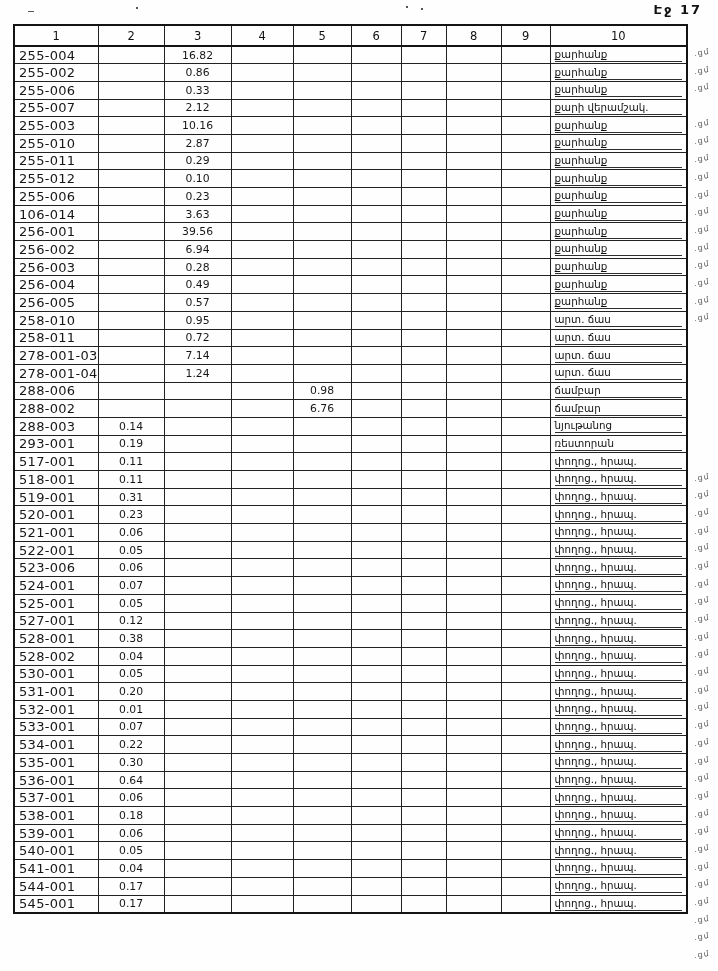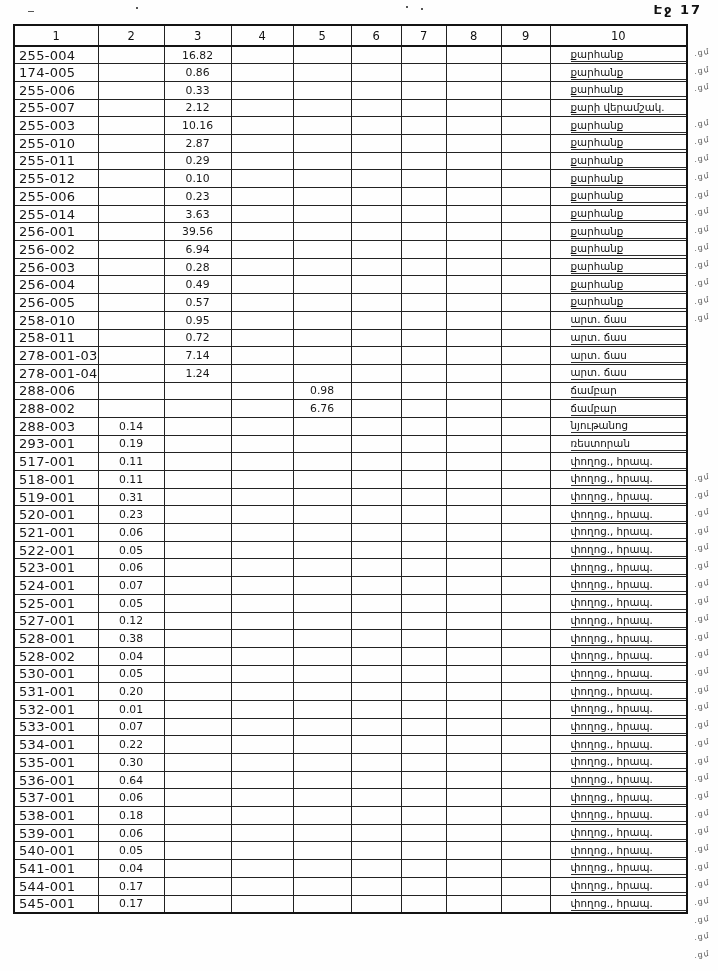--- a/index.html
+++ b/index.html
@@ -31,21 +31,21 @@
   .grid thead th {
     height:19px; font-size:11.5px; font-weight:normal;
     text-align:center; border-bottom:2px solid #141414; color:#101010;
   }
   .grid tbody tr { height:17.7px; }
   td.c1  { text-align:left; padding-left:4px; font-size:13px; letter-spacing:0.3px; }
   td.num { text-align:center; font-size:10.8px; }
   td.c10 { font-size:10.3px; padding-left:4px; color:#101010; }
   td.c10 .u {
     display:inline-block; width:97%;
-    border-bottom:1px solid #2e2e2e; padding-bottom:1px;margin-left:16px;
+    border-bottom:1px solid #2e2e2e; padding-bottom:1px;
   }
   .note {
     position:absolute; left:694px;
     font-size:8px; color:#3d3d3d; letter-spacing:1px;
     transform:rotate(-10deg); opacity:0.85;
   }
 </style>
 </head>
 <body>
 
@@ -90,21 +90,21 @@
     <td class="num">16.82</td>
     <td></td>
     <td class="num"></td>
     <td></td>
     <td></td>
     <td></td>
     <td></td>
     <td class="c10"><span class="u">քարհանք</span></td>
   </tr>
       <tr>
-    <td class="c1">174-005</td>
+    <td class="c1">255-002</td>
     <td class="num"></td>
     <td class="num">0.86</td>
     <td></td>
     <td class="num"></td>
     <td></td>
     <td></td>
     <td></td>
     <td></td>
     <td class="c10"><span class="u">քարհանք</span></td>
   </tr>
@@ -186,21 +186,21 @@
     <td class="num">0.23</td>
     <td></td>
     <td class="num"></td>
     <td></td>
     <td></td>
     <td></td>
     <td></td>
     <td class="c10"><span class="u">քարհանք</span></td>
   </tr>
       <tr>
-    <td class="c1">255-014</td>
+    <td class="c1">106-014</td>
     <td class="num"></td>
     <td class="num">3.63</td>
     <td></td>
     <td class="num"></td>
     <td></td>
     <td></td>
     <td></td>
     <td></td>
     <td class="c10"><span class="u">քարհանք</span></td>
   </tr>
@@ -426,21 +426,21 @@
     <td class="num"></td>
     <td></td>
     <td class="num"></td>
     <td></td>
     <td></td>
     <td></td>
     <td></td>
     <td class="c10"><span class="u">փողոց., հրապ.</span></td>
   </tr>
       <tr>
-    <td class="c1">523-001</td>
+    <td class="c1">523-006</td>
     <td class="num">0.06</td>
     <td class="num"></td>
     <td></td>
     <td class="num"></td>
     <td></td>
     <td></td>
     <td></td>
     <td></td>
     <td class="c10"><span class="u">փողոց., հրապ.</span></td>
   </tr>

